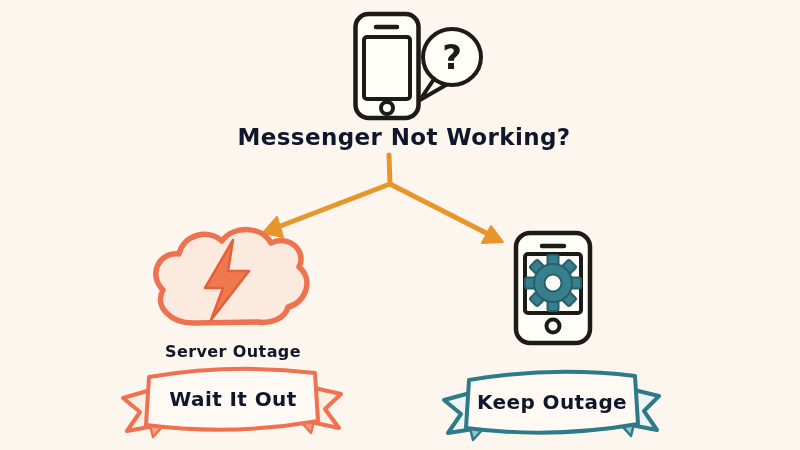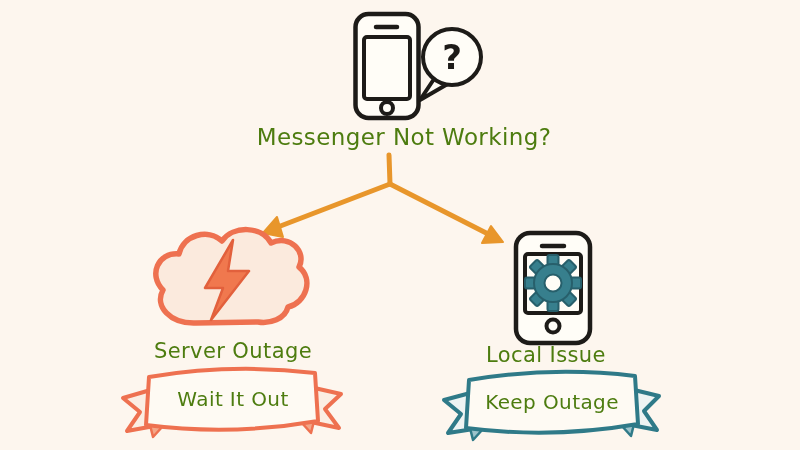--- a/index.html
+++ b/index.html
@@ -7,28 +7,28 @@
   .canvas {
     position: relative;
     width: 800px; height: 450px;
     background: #fdf6ee;
     overflow: hidden;
   }
   .canvas svg.art { position: absolute; left: 0; top: 0; }
   .label {
     position: absolute;
     transform: translate(-50%, -50%);
-    color: #4d7c0f;
-    font-weight: 400;
+    color: #0f172a;
+    font-weight: 700;
     letter-spacing: 0.4px;
     white-space: nowrap;
     text-align: right;
   }
   .label.title      { left: 404px; top: 137px; font-size: 23px; }
-  .label.node-label { font-size: 21px; }
+  .label.node-label { font-size: 16px; }
   .label.server     { left: 233px; top: 351px; }
   .label.local      { left: 546px; top: 355px; }
   .label.banner-text{ font-size: 20px; }
   .label.wait       { left: 233px; top: 399px; }
   .label.keep       { left: 552px; top: 402px; }
   .qmark {
     font-family: "DejaVu Sans", sans-serif;
     font-weight: 700;
   }
 </style>
@@ -110,16 +110,15 @@
       <path d="M 469 380 Q 552 366 635 376 L 638 424 Q 552 439 466 428 Z" fill="#fefaf3"></path>
     </g>
   </svg>
 
   <div class="label title">Messenger Not Working?</div>
 
   <div class="label node-label server">Server Outage</div>
 
   <div class="label banner-text wait">Wait It Out</div>
 
-  <div class="label node-label local">Local Issue</div>
 
   <div class="label banner-text keep">Keep Outage</div>
 </div>
 
 </body></html>

